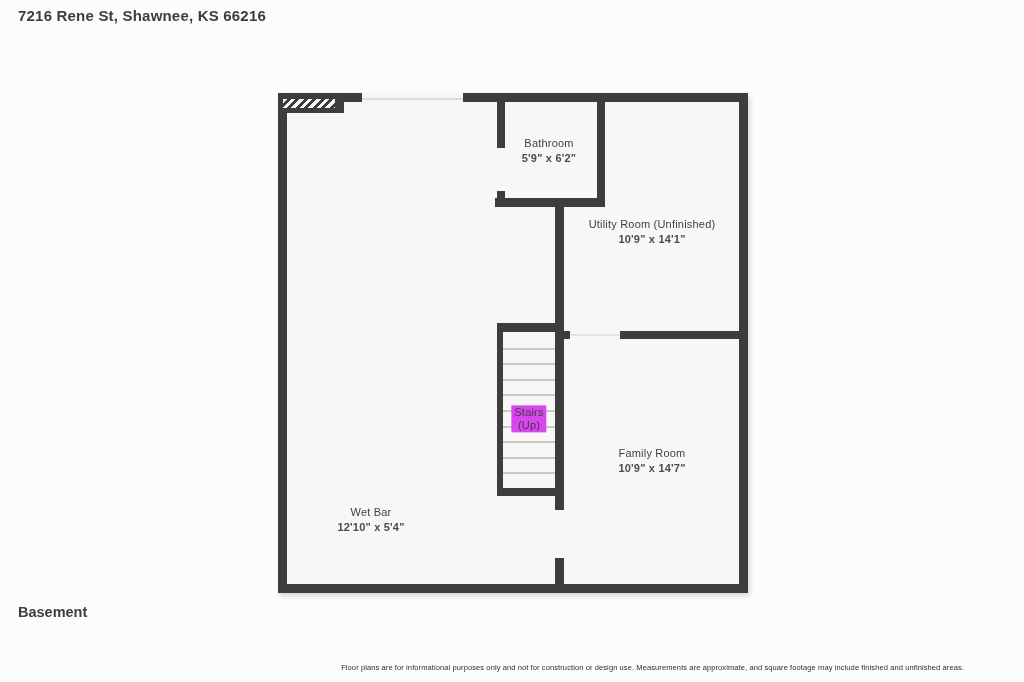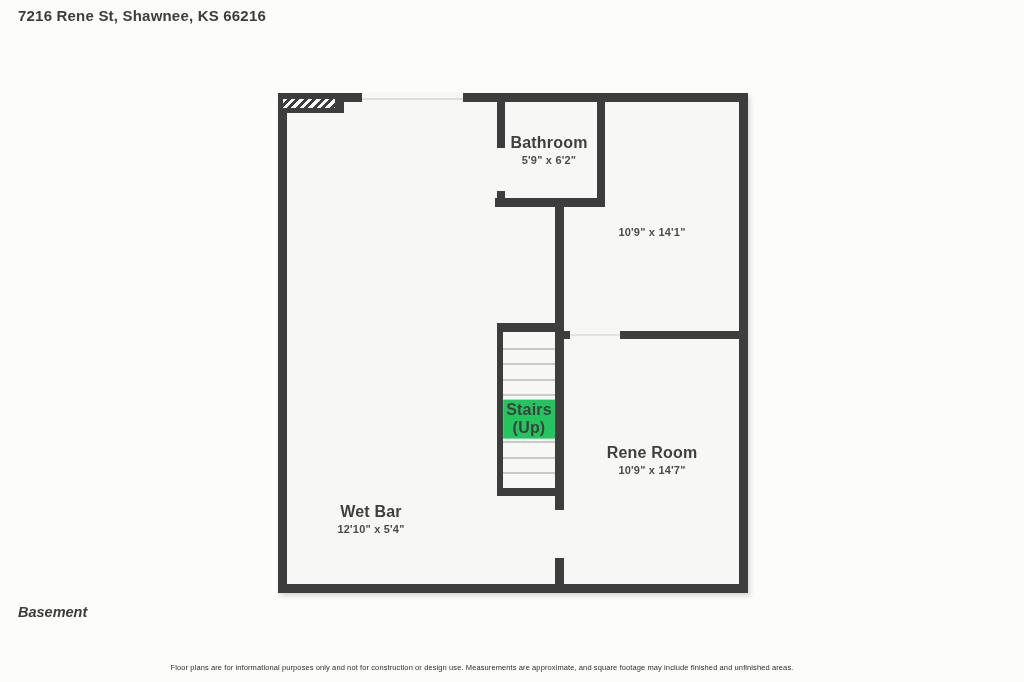--- a/index.html
+++ b/index.html
@@ -49,35 +49,35 @@
   }
   .fireplace .hatch{
     position:absolute;left:0;top:0;right:9px;bottom:5px;
     background:repeating-linear-gradient(135deg,#f7f7f5 0 3px,#3d3d3d 3px 6px);
   }
   
   .room-label{
     position:absolute;transform:translate(-50%,-50%);
     text-align:center;color:#3f3f3f;white-space:nowrap;
   }
-  .rname{font-size:16px;font-weight:700;letter-spacing:.2px;line-height:1.15;text-align:center;}
+  .rname{font-size:11px;font-weight:400;letter-spacing:.2px;line-height:1.15;text-align:center;}
   .rdims{font-size:11px;font-weight:700;color:#4b4b4b;margin-top:2px;letter-spacing:.2px;}
   .lbl-family{left:131px;top:125px;}
   .lbl-bath{left:271px;top:57px;}
   .lbl-utility{left:374px;top:138px;}
-  .lbl-stairs{left:251px;top:326px;background:#22c55e;padding:1px 3px;}
+  .lbl-stairs{left:251px;top:326px;background:#d946ef;padding:1px 3px;}
   .lbl-bonus{left:374px;top:367px;}
   .lbl-wetbar{left:93px;top:426px;}
   .floor-name{
     position:absolute;left:18px;top:604px;
-    font-size:14.5px;font-weight:700;color:#3d3d3d;font-style:italic;
+    font-size:14.5px;font-weight:700;color:#3d3d3d;
   }
   .disclaimer{
     position:absolute;left:0;top:663px;width:964px;
-    text-align:center;font-size:7.5px;color:#2e2e2e;letter-spacing:.1px;
+    text-align:right;font-size:7.5px;color:#2e2e2e;letter-spacing:.1px;
   }
 </style>
 </head>
 <body>
 
 <div>
 
   <div class="address">7216 Rene St, Shawnee, KS 66216</div>
 
   <div class="plan">
@@ -120,30 +120,31 @@
       <i class="step" style="top:379px"></i>
     </div>
 
 
     <div class="room-label lbl-bath">
       <div class="rname">Bathroom</div>
       <div class="rdims">5'9" x 6'2"</div>
     </div>
 
     <div class="room-label lbl-utility">
+      <div class="rname">Utility Room (Unfinished)</div>
       <div class="rdims">10'9" x 14'1"</div>
     </div>
 
     <div class="room-label lbl-stairs">
       <div class="rname">Stairs</div>
       <div class="rname">(Up)</div>
     </div>
 
     <div class="room-label lbl-bonus">
-      <div class="rname">Rene Room</div>
+      <div class="rname">Family Room</div>
       <div class="rdims">10'9" x 14'7"</div>
     </div>
 
     <div class="room-label lbl-wetbar">
       <div class="rname">Wet Bar</div>
       <div class="rdims">12'10" x 5'4"</div>
     </div>
 
   </div>
 

